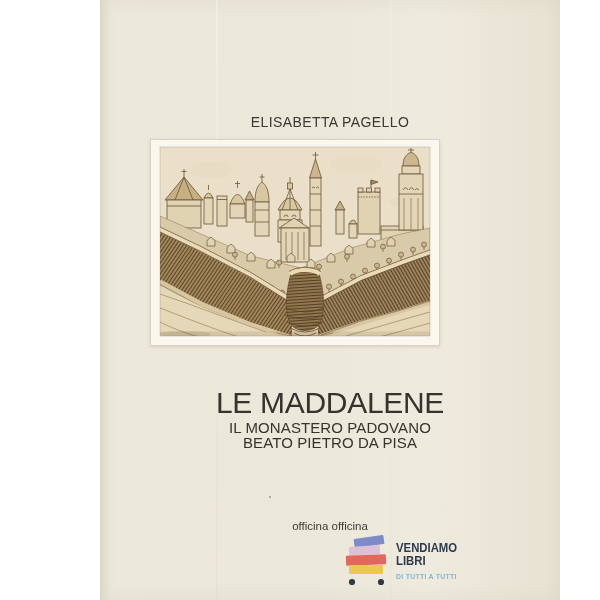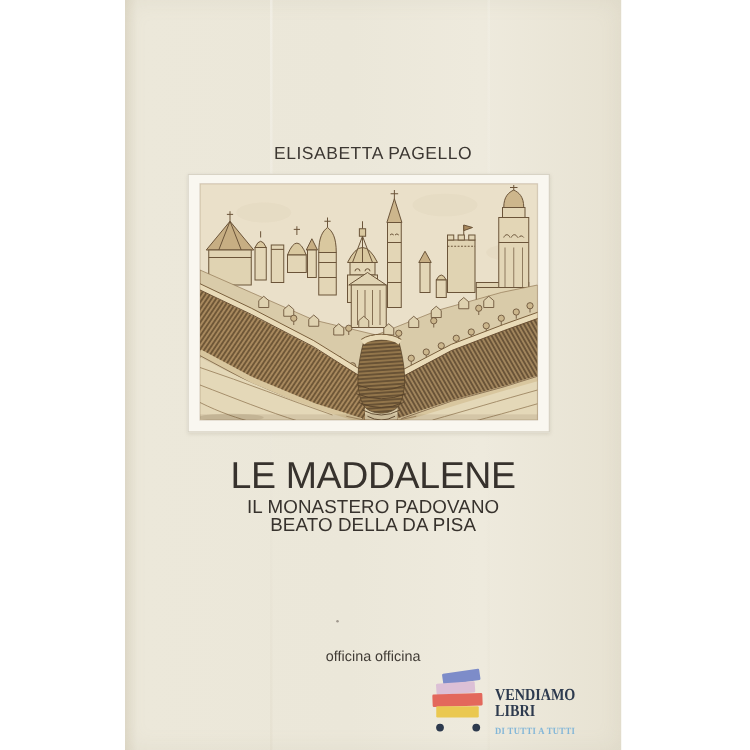--- a/index.html
+++ b/index.html
@@ -1,39 +1,39 @@
 <!DOCTYPE html>
 <html><head>
 <meta charset="utf-8">
 <style>
   html,body{margin:0;padding:0;width:600px;height:600px;background:#ffffff;overflow:hidden;
             font-family:"Liberation Sans",sans-serif;}
   .stage{position:relative;width:600px;height:600px;background:#ffffff;}
   
-  .cover{position:absolute;left:100px;top:0;width:397px;height:600px;
+  .cover{position:absolute;left:100px;top:0;width:460px;height:600px;
          background:linear-gradient(90deg,#e2dccb 0%,#ece8da 2.5%,#ebe7d9 45%,#eeeadd 72%,#e7e2d2 100%);
          box-shadow:inset 0 0 18px rgba(160,150,120,.12);}
   .crease{position:absolute;top:0;height:600px;width:2px;pointer-events:none;}
   .crease.c1{left:116px;background:linear-gradient(180deg,rgba(255,255,255,.55),rgba(205,195,172,.28));opacity:.55;}
   .crease.c2{left:290px;background:linear-gradient(180deg,rgba(255,255,255,.4),rgba(205,195,172,.2));opacity:.35;}
   .speck{position:absolute;left:169px;top:496px;width:2px;height:2px;background:#8d857a;border-radius:50%;opacity:.8;}
   .author{position:absolute;top:114px;left:0;width:100%;text-align:center;
           font-size:14px;letter-spacing:.4px;color:#3c3732;}
   
   .plate{position:absolute;left:50px;top:139px;width:288px;height:205px;background:#f9f7f0;
          border:1px solid #d8d3c5;box-shadow:0 1px 3px rgba(120,110,85,.18);}
   .plate svg{position:absolute;left:0;top:0;width:100%;height:100%;}
   
-  .titleblock{position:absolute;top:366px;left:0;width:100%;text-align:center;color:#37322d;}
+  .titleblock{position:absolute;top:388px;left:0;width:100%;text-align:center;color:#37322d;}
   .title{font-size:30px;line-height:30px;letter-spacing:-.3px;}
   .subtitle{margin-top:3px;font-size:15px;line-height:14.8px;letter-spacing:.1px;}
   .publisher{position:absolute;top:520px;left:0;width:100%;text-align:center;
              font-size:11.5px;color:#403b35;}
   
-  .badge{position:absolute;left:244px;top:533px;display:flex;gap:6px;align-items:flex-end;font-family:Liberation Serif, serif;}
+  .badge{position:absolute;left:244px;top:533px;display:flex;gap:6px;align-items:center;}
   .badge-icon{width:46px;height:56px;display:block;}
   .badge-name{font-size:13.5px;line-height:13.2px;font-weight:bold;color:#2d3a4e;
               transform:scaleX(.84);transform-origin:left top;white-space:nowrap;}
   .badge-tagline{margin-top:5px;font-size:7.5px;font-weight:bold;color:#82b6d8;
                  letter-spacing:.3px;transform:scaleX(.92);transform-origin:left top;white-space:nowrap;}
 </style>
 </head>
 <body>
 
 <div class="stage">
@@ -242,21 +242,21 @@
         </g>
 
         <rect x="9" y="7" width="270" height="189" fill="none" stroke="rgba(130,105,70,.25)" stroke-width="1"></rect>
       </svg>
     </div>
 
     <div class="titleblock">
       <div class="title">LE MADDALENE</div>
       <div class="subtitle">
         <div>IL MONASTERO PADOVANO</div>
-        <div>BEATO DELLA DA PISA</div>
+        <div>BEATO PIETRO DA PISA</div>
       </div>
     </div>
 
     <div class="publisher">officina officina</div>
 
     <div class="badge">
       <svg class="badge-icon" viewBox="0 0 46 56" xmlns="http://www.w3.org/2000/svg">
         <rect x="10" y="4" width="30" height="9" rx="1" transform="rotate(-8 25 8.5)" fill="#7d8cc9"></rect>
         <rect x="5" y="13" width="31" height="9" rx="1" transform="rotate(-4 20 17.5)" fill="#dcc0d6"></rect>
         <rect x="2" y="22" width="40" height="10" rx="1" transform="rotate(-2 22 27)" fill="#e3685c"></rect>

